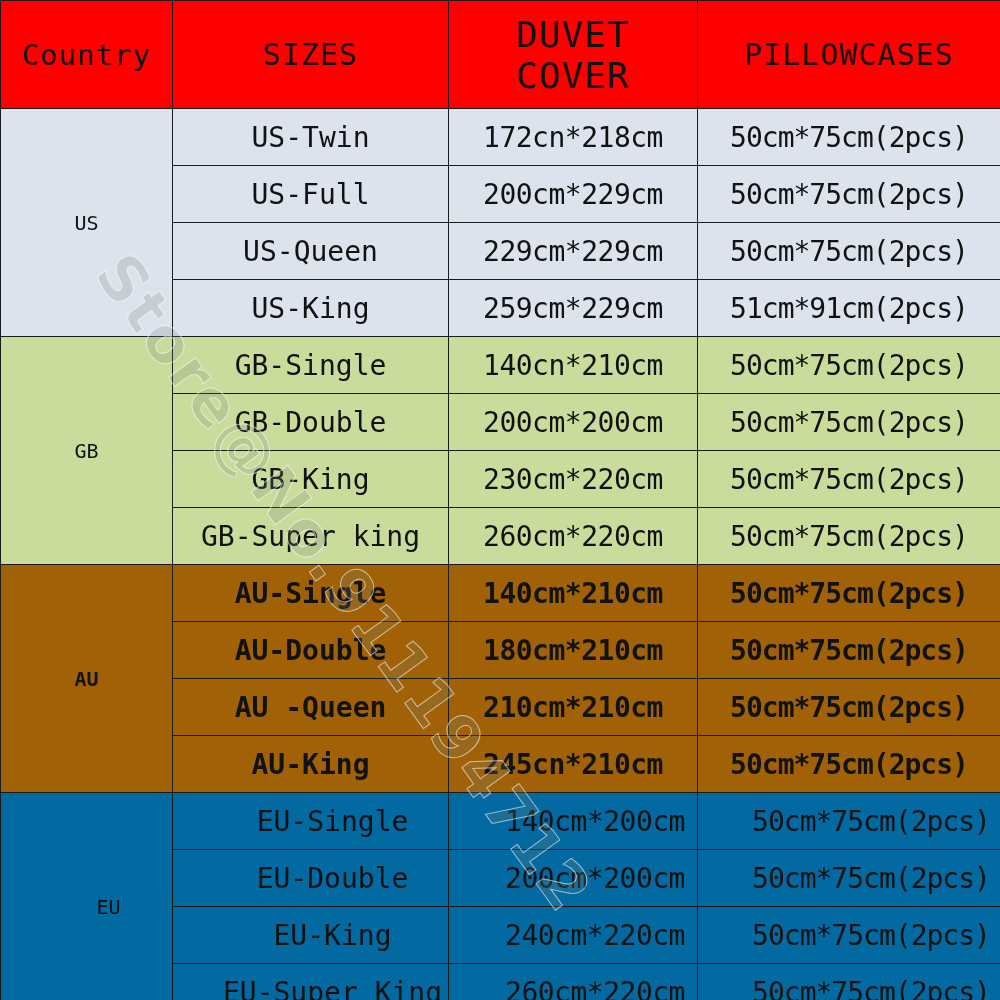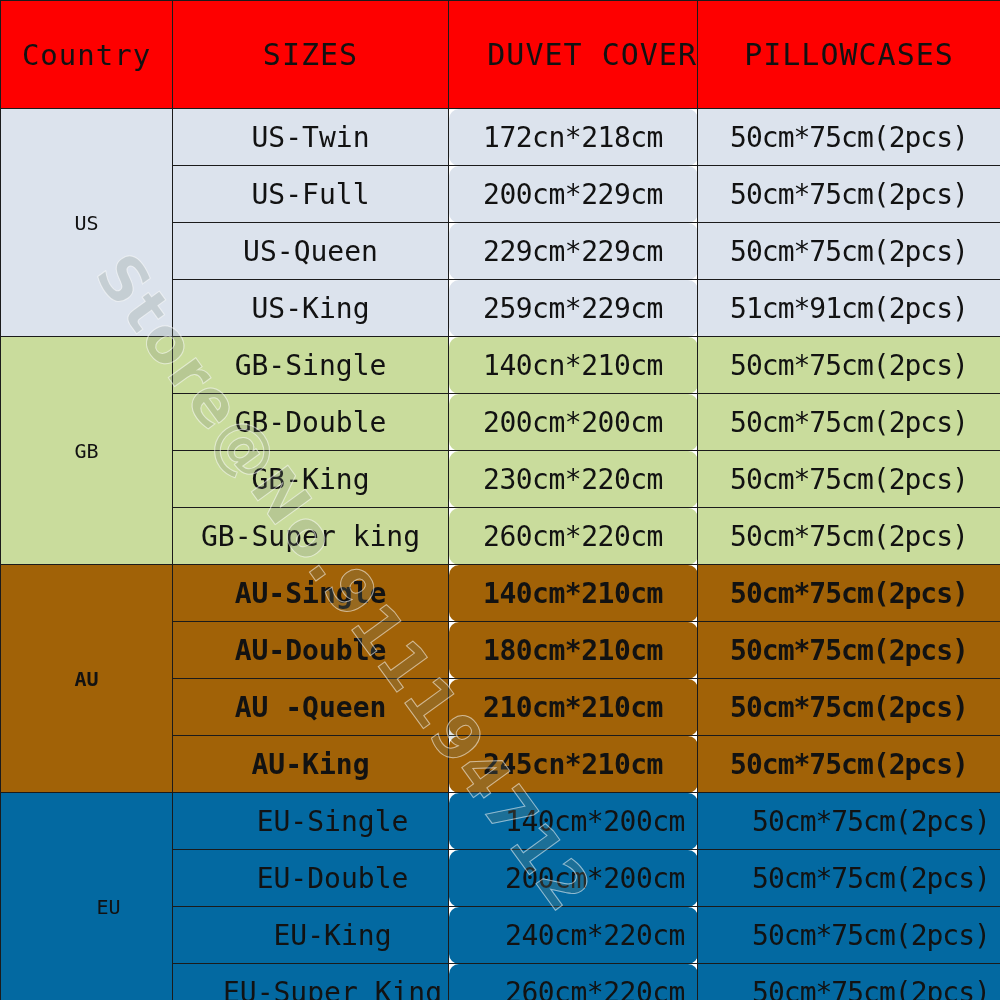--- a/index.html
+++ b/index.html
@@ -72,40 +72,39 @@
   
   thead tr.header-row th {
     background: #fe0000;
     height: 107px;
     font-size: 30px;
     letter-spacing: 1px;
     border-color: #1b1b1b;
   }
   thead tr.header-row th.h-country { font-size: 29px; margin-left: 39px; }
   thead tr.header-row th.h-sizes   { font-size: 30px; margin-top: 24px; }
-  thead tr.header-row th.h-duvet   { font-size: 30px; text-align: right; }
+  thead tr.header-row th.h-duvet   { font-size: 36px; }
   thead tr.header-row th.h-pillow  { font-size: 30px; text-align: center; }
 
   
   tbody td {
     height: 56px;
     font-size: 28px;
     white-space: nowrap;
   }
   tbody td.country-cell {
     font-size: 20px;
   }
   tbody td.size-cell {
     font-size: 28px;
     letter-spacing: 0px;
   }
   tbody td.duvet-cell {
     font-size: 28px;
     letter-spacing: -0.5px;
-    border-radius: 10px;
   }
   tbody td.pillow-cell {
     font-size: 28px;
     letter-spacing: -1px;
   }
 
   
   tr.grp-us  td { background: #dce3ed; }
   tr.grp-gb  td { background: #c9dc9c; }
   tr.grp-au  td { background: #a16207; font-weight: bold; }

